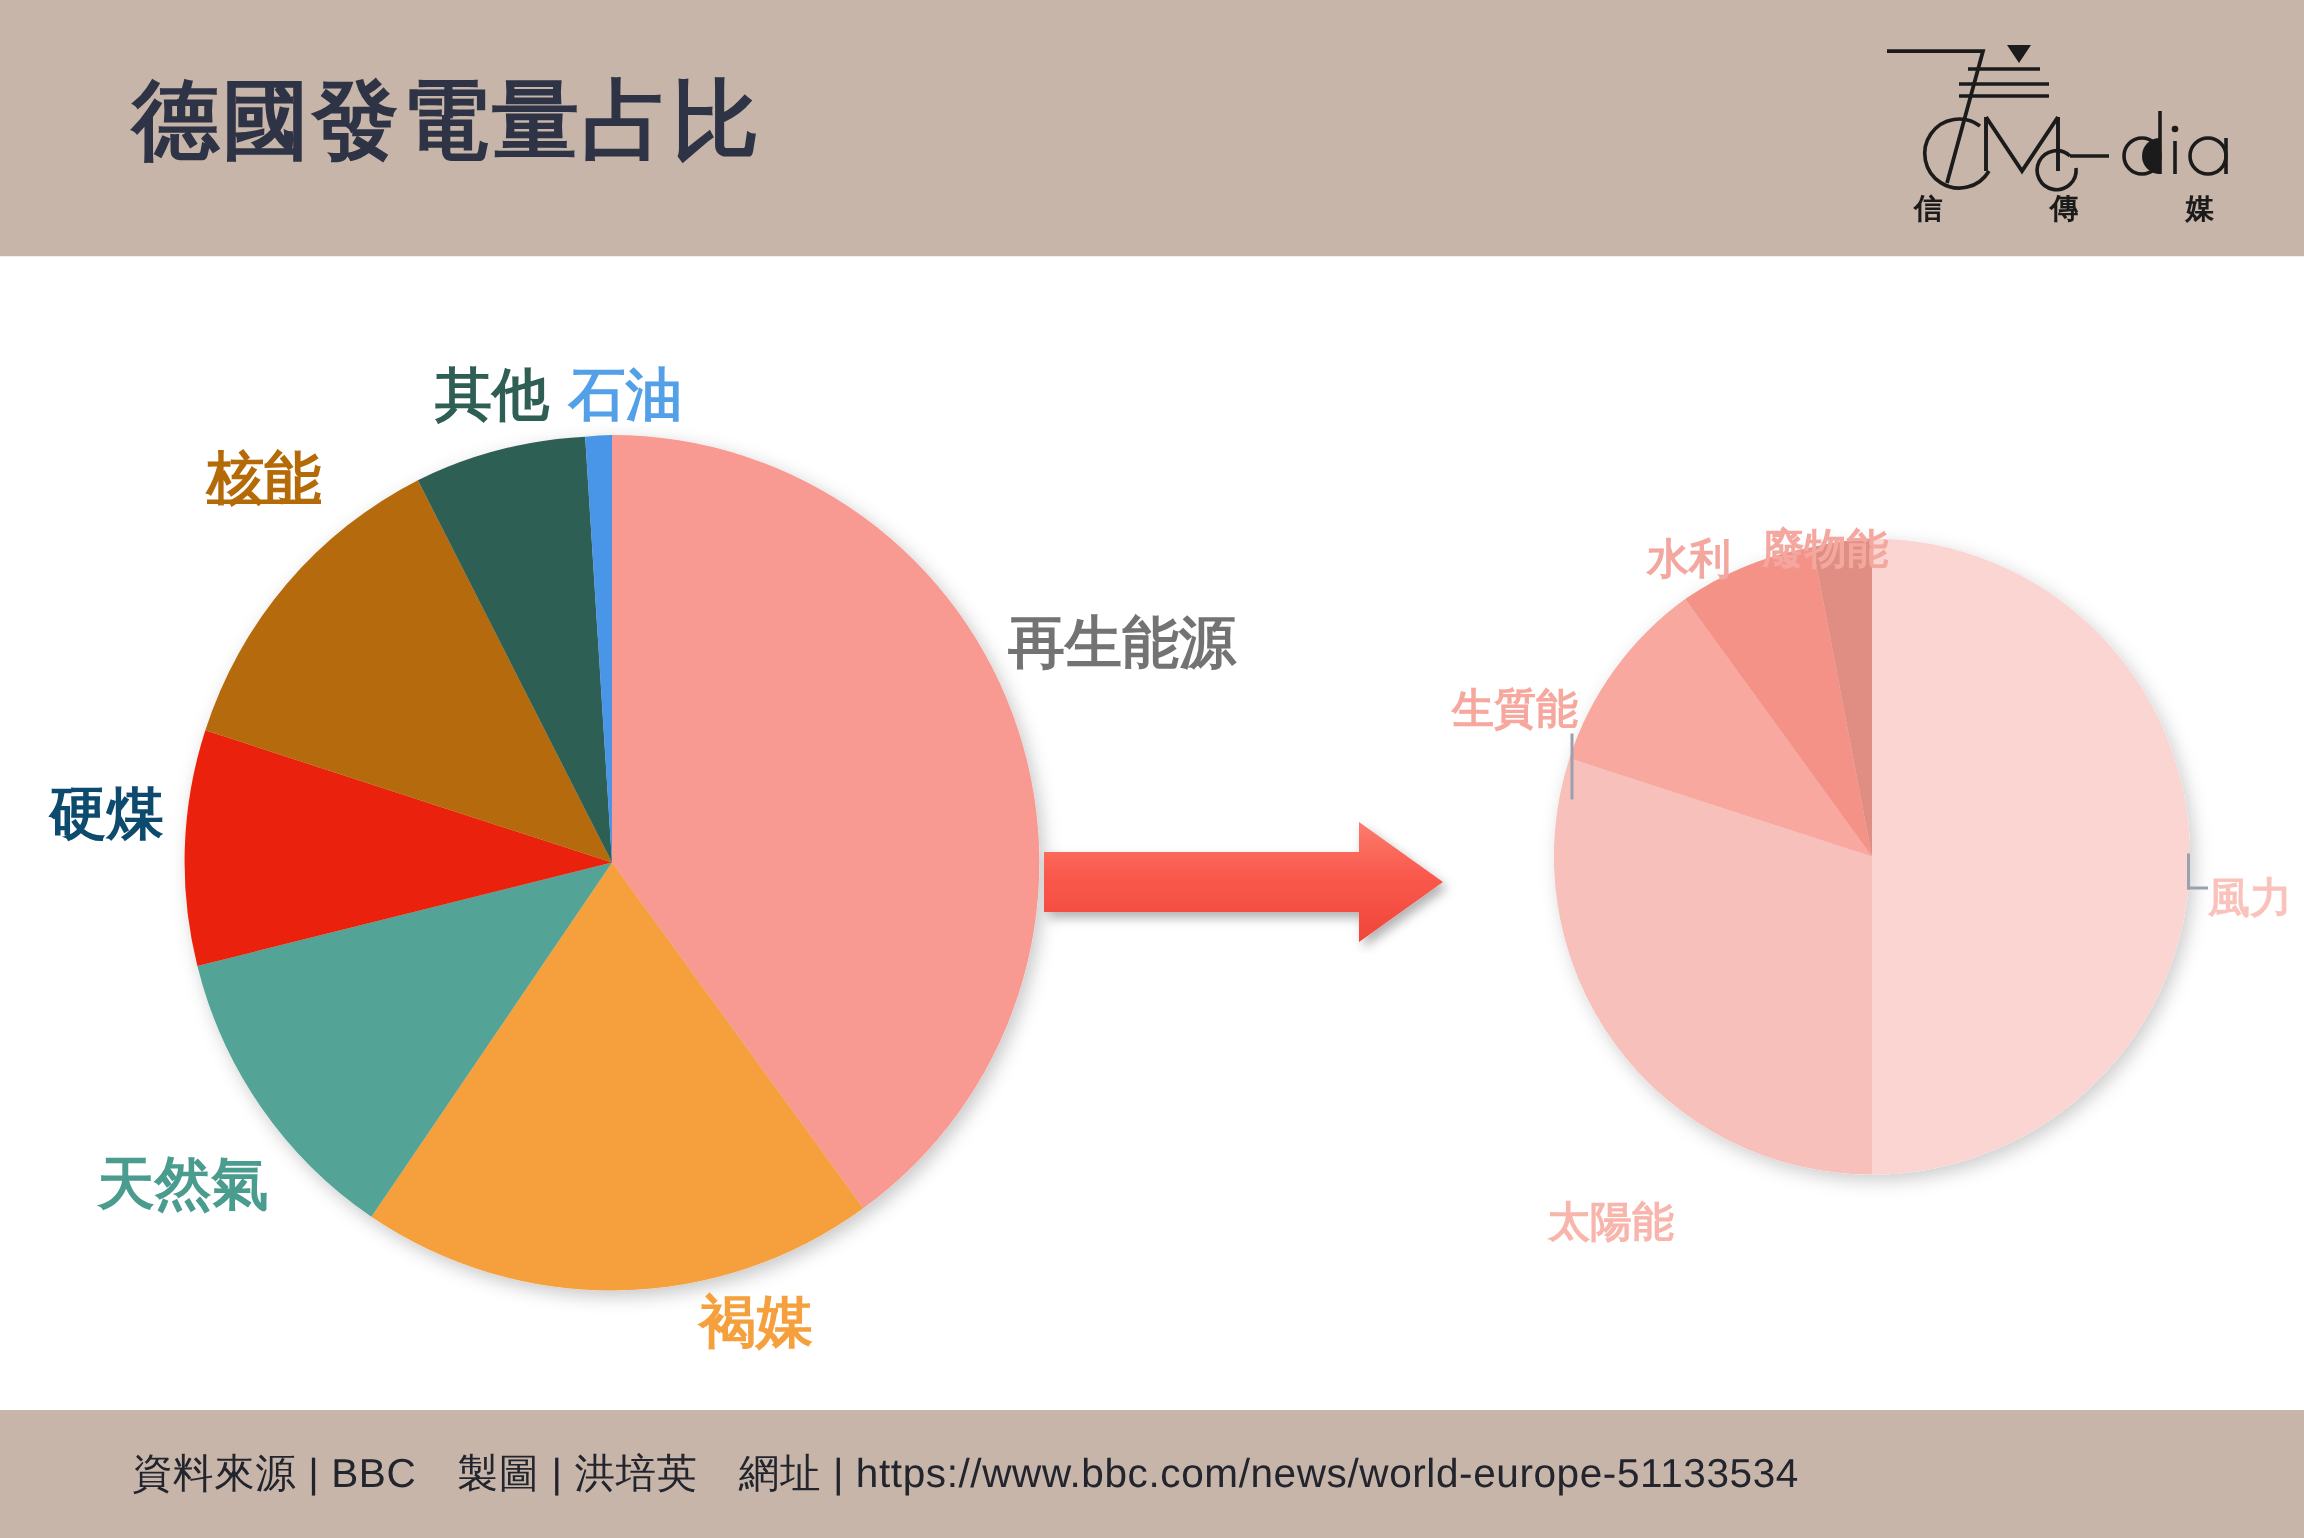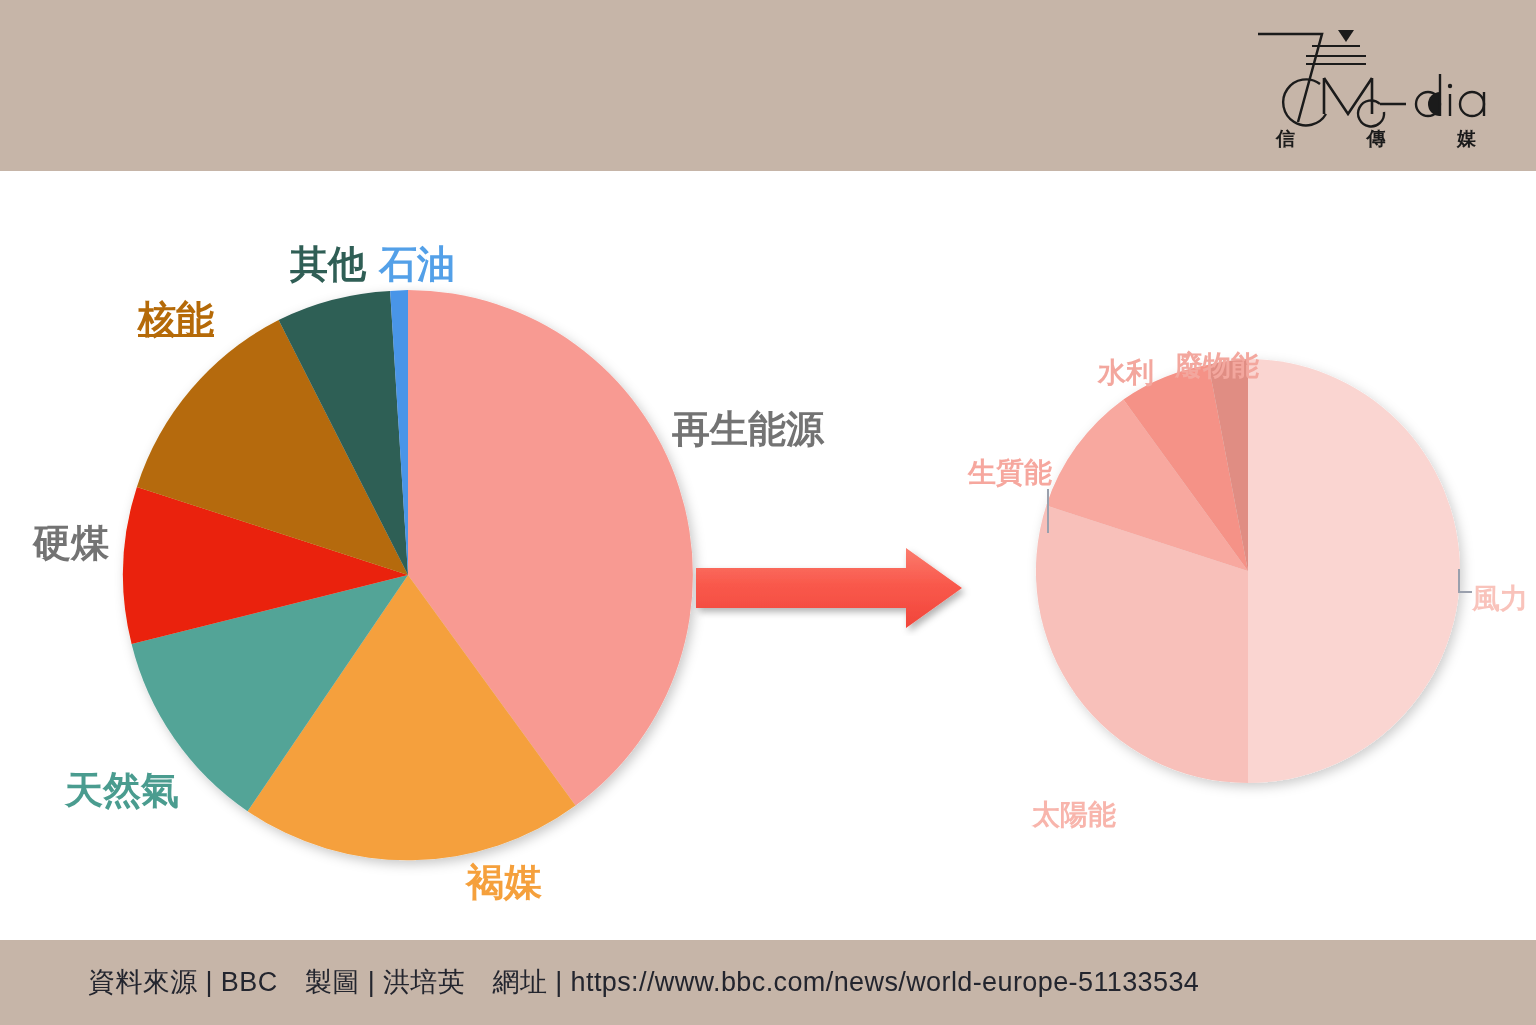--- a/index.html
+++ b/index.html
@@ -72,21 +72,21 @@
     position: absolute;
     font-weight: 700;
     white-space: nowrap;
     line-height: 1;
   }
 
   
   .lbl-other   { font-size: 38px; color: #2f5e55; }
   .lbl-oil     { font-size: 38px; color: #53a0e8; }
   .lbl-nuclear { font-size: 38px; color: #b56a08; text-decoration: underline; }
-  .lbl-hardcoal{ font-size: 38px; color: #737373; }
+  .lbl-hardcoal{ font-size: 38px; color: #0c4a6e; }
   .lbl-gas     { font-size: 38px; color: #4a9c8f; }
   .lbl-lignite { font-size: 38px; color: #f5a03c; text-align: center; }
   .lbl-renew   { font-size: 38px; color: #737373; }
 
   
   .lbl-sub { font-size: 28px; font-weight: 700; }
   .lbl-hydro  { color: #f3a79e; }
   .lbl-waste  { color: #f3a79e; }
   .lbl-bio    { color: #f6a79e; }
   .lbl-solar  { color: #f8b5ac; }
@@ -99,20 +99,21 @@
 
   
   #arrow { position: absolute; left: 690px; top: 375px; }
 </style>
 </head>
 <body>
 
 <div id="slide">
 
   <div id="header">
+    <div id="page-title">德國發電量占比</div>
 
     <div id="logo">
       <svg width="250" height="110" viewBox="0 0 250 110">
 
         <path d="M8 12 H72 L48 100" fill="none" stroke="#1b1b1b" stroke-width="2.5"></path>
 
         <line x1="62" y1="24" x2="110" y2="24" stroke="#1b1b1b" stroke-width="2.2"></line>
         <line x1="56" y1="34" x2="116" y2="34" stroke="#1b1b1b" stroke-width="2.2"></line>
         <line x1="56" y1="42" x2="116" y2="42" stroke="#1b1b1b" stroke-width="2.2"></line>
         <polygon points="88,8 104,8 96,20" fill="#1b1b1b"></polygon>

